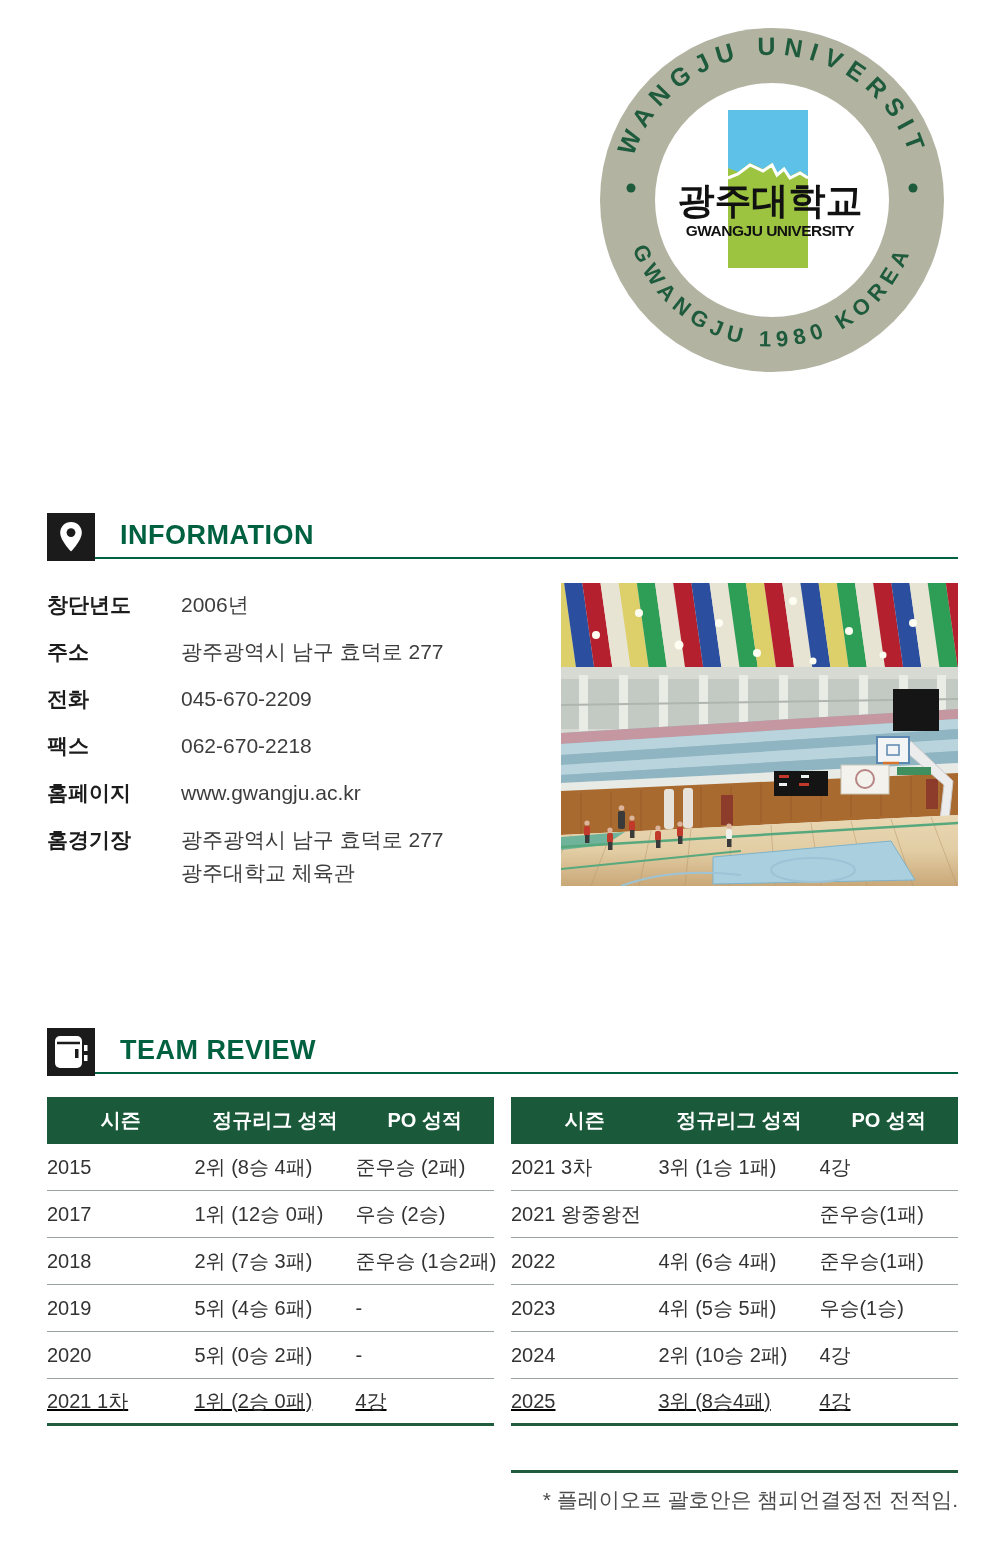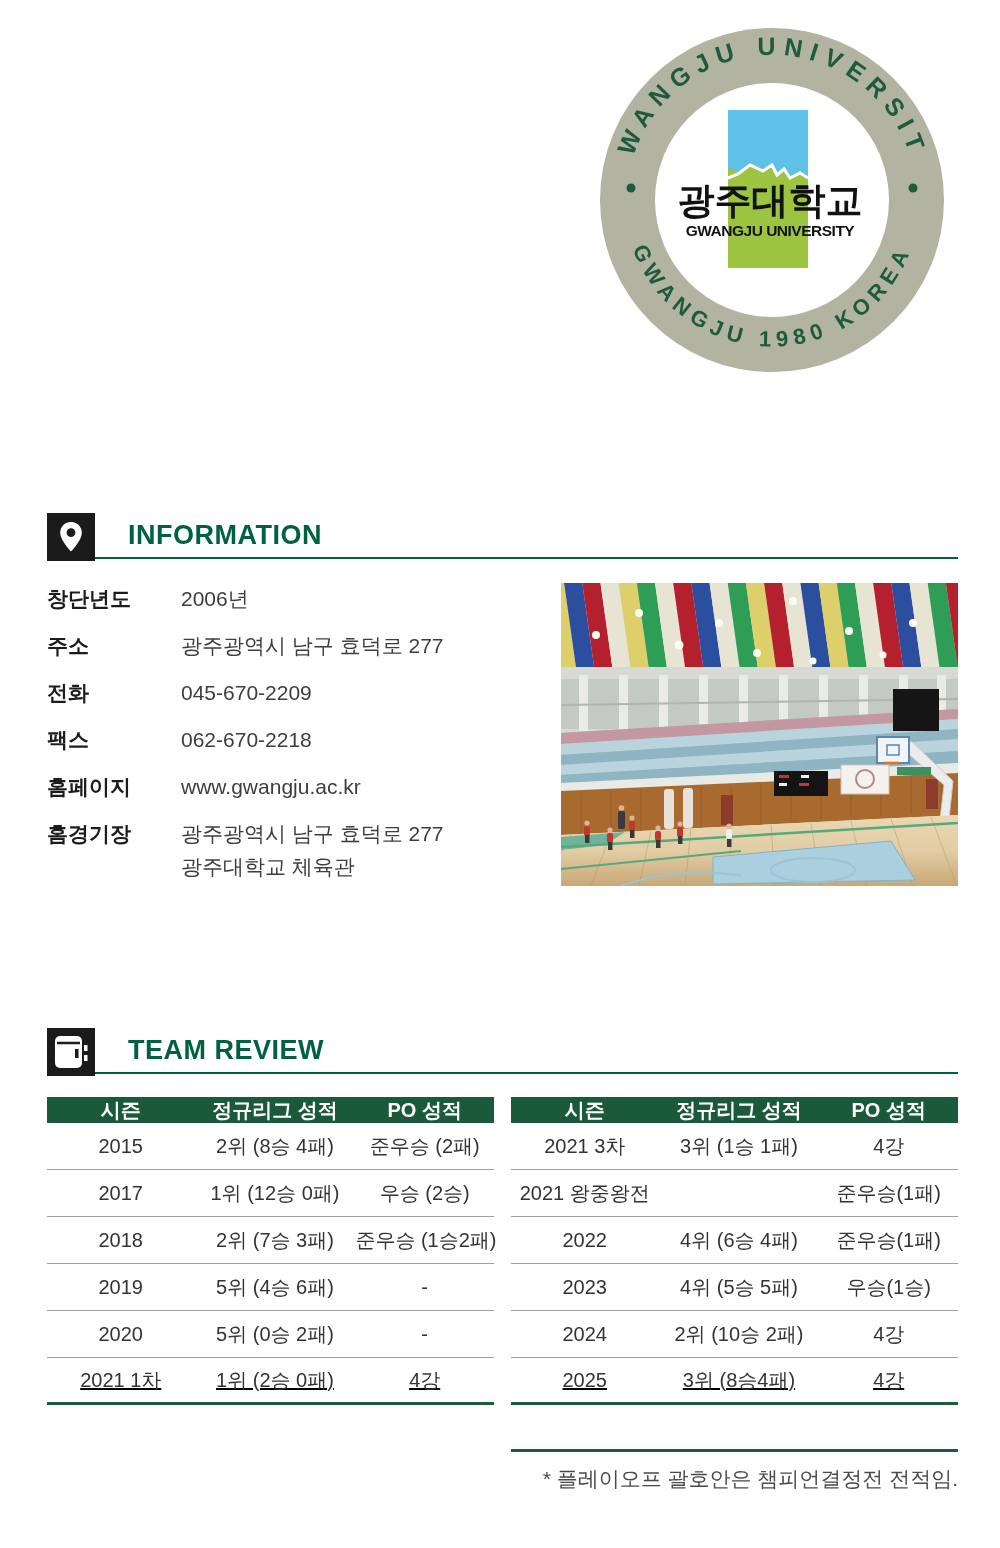--- a/index.html
+++ b/index.html
@@ -16,43 +16,43 @@
   .page{position:relative;width:1000px;height:1548px;background:#fff;overflow:hidden;}
 
   
   .seal{position:absolute;left:592px;top:20px;width:360px;height:360px;}
 
   
   .section{position:absolute;left:47px;width:911px;}
   .sec-head{display:flex;align-items:flex-start;}
   .sec-icon{width:48px;height:48px;background:#1b1b1b;flex:0 0 48px;}
   .sec-titlewrap{flex:1;height:46px;border-bottom:2px solid var(--green-title);
-                 display:flex;align-items:center;padding-left:33px;text-align:right;}
+                 display:flex;align-items:center;padding-left:25px;text-align:right;}
   .sec-title{font-size:27px;font-weight:800;letter-spacing:.5px;color:var(--green-title);}
 
   
-  .info-list{margin-top:21px;width:500px;}
+  .info-list{margin-top:27px;width:500px;}
   .irow{display:flex;line-height:33px;margin-bottom:14px;}
   .ilabel{width:116px;font-weight:700;font-size:21px;color:var(--ink);
           text-align:justify;text-align-last:justify;flex:0 0 116px;}
   .ivalue{font-size:21px;color:var(--val);padding-left:18px;}
 
   
   .photo{position:absolute;left:561px;top:583px;width:397px;height:303px;overflow:hidden;}
 
   
   .tables{display:flex;gap:17px;margin-top:21px;}
   .rtable{flex:1;}
   .rtable .thead{display:grid;grid-template-columns:33% 36% 31%;background:var(--green-dark);
-                 height:26px;align-items:center;}
+                 height:47px;align-items:center;}
   .rtable .th{color:#fff;font-weight:700;font-size:20px;text-align:center;}
   .rtable .trow{display:grid;grid-template-columns:33% 36% 31%;height:47px;align-items:center;
                 border-bottom:1px solid var(--sep-gray);}
   .rtable .trow:last-child{border-bottom:3px solid var(--green-border);text-decoration:underline;}
-  .rtable .td{font-size:20px;color:#333;text-align:center;white-space:nowrap;}
+  .rtable .td{font-size:20px;color:#333;white-space:nowrap;}
   .rtable.right::after{content:"";display:block;height:44px;border-bottom:3px solid var(--green-border);}
   .footnote{margin-top:13px;text-align:right;font-size:21px;color:#4a4a4a;}
 </style>
 </head>
 <body>
 
 <div class="page">
 
   <svg class="seal" viewBox="0 0 360 360">
     <circle cx="180" cy="180" r="172" fill="#b2b3a0"></circle>

